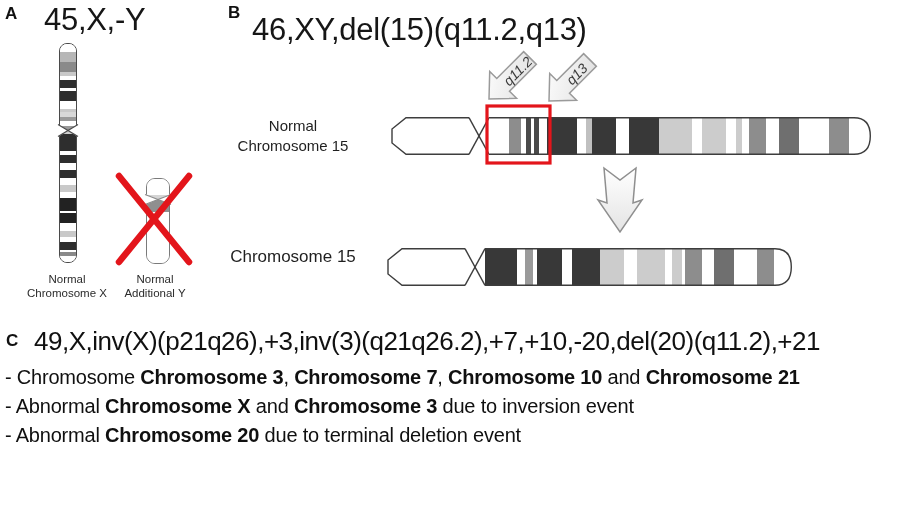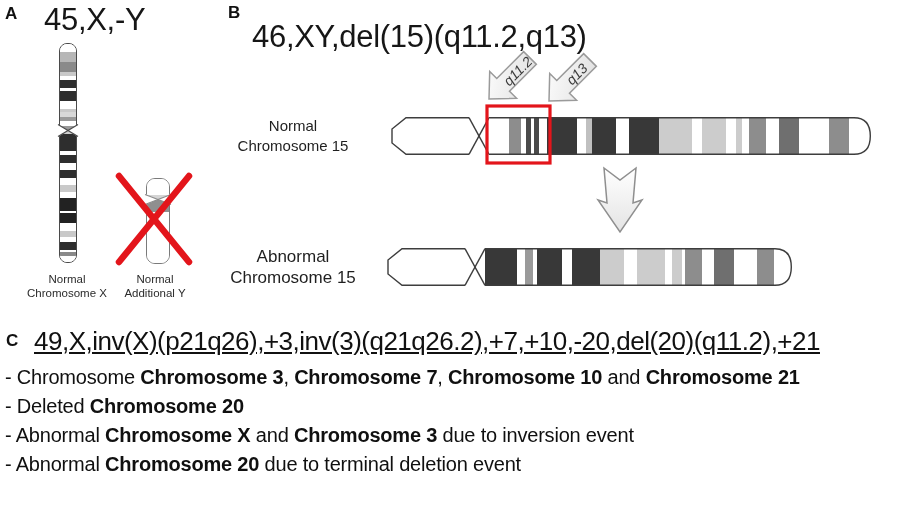--- a/index.html
+++ b/index.html
@@ -7,21 +7,21 @@
   .stage{position:relative;width:900px;height:510px;background:#fff;}
   .abs{position:absolute;}
   .plabel{font-weight:bold;font-size:17px;color:#111;}
   .ptitle{font-size:31px;letter-spacing:-0.3px;color:#161616;white-space:nowrap;}
   .cap-sm{font-size:11.5px;line-height:14px;color:#2b2b2b;text-align:center;}
   .cap-md{font-size:15px;line-height:20px;color:#1f1f1f;text-align:center;}
   .cap-lg{font-size:17px;line-height:21px;color:#1f1f1f;text-align:center;}
   .vchrom{box-sizing:border-box;border:1px solid #4a4a4a;background:#fff;overflow:hidden;}
   .vchrom .bands{display:flex;flex-direction:column;width:100%;height:100%;}
   .vchrom .bands div{width:100%;}
-  .ctitle{font-size:26px;letter-spacing:-0.5px;white-space:nowrap;color:#111;text-decoration:underline;}
+  .ctitle{font-size:26px;letter-spacing:-0.5px;white-space:nowrap;color:#111;}
   .cbody{font-size:20px;letter-spacing:-0.2px;line-height:29px;color:#101010;white-space:nowrap;}
   .cbody b{font-weight:700;}
   svg{overflow:visible;display:block;}
   svg text{font-family:"Liberation Sans",sans-serif;}
   .arrowlab{font-size:14px;font-style:italic;fill:#3c3c3c;}
 </style>
 </head>
 <body>
 
 <div class="stage">
@@ -96,21 +96,21 @@
   <div class="abs cap-sm" style="left:2px;top:272px;width:130px;">
     <div>Normal</div>
     <div>Chromosome X</div>
   </div>
   <div class="abs cap-sm" style="left:90px;top:272px;width:130px;">
     <div>Normal</div>
     <div>Additional Y</div>
   </div>
 
   <div class="abs plabel" style="left:228px;top:3px;">B</div>
-  <div class="abs ptitle" style="left:252px;top:19px;">46,XY,del(15)(q11.2,q13)</div>
+  <div class="abs ptitle" style="left:252px;top:12px;">46,XY,del(15)(q11.2,q13)</div>
 
   <svg class="abs" style="left:468px;top:38px;" width="140" height="70" viewBox="0 0 140 70">
     <defs>
       <linearGradient id="agrad" x1="0" y1="0" x2="1" y2="1">
         <stop offset="0" stop-color="#ffffff"></stop>
           <stop offset="1" stop-color="#dedede"></stop>
       </linearGradient>
     </defs>
     <g transform="translate(21,61) rotate(-45)">
       <polygon points="0,0 20,-19 20,-9 58,-9 58,9 20,9 20,19" fill="url(#agrad)" stroke-width="1.5" stroke="#9a9a9a"></polygon>
@@ -171,21 +171,20 @@
     <defs>
       <linearGradient id="dgrad" x1="0" y1="0" x2="0" y2="1">
         <stop offset="0" stop-color="#ffffff"></stop>
           <stop offset="1" stop-color="#e4e4e4"></stop>
       </linearGradient>
     </defs>
     <polygon points="6,1 22,13 38,1 35,36 44,33 22,65 0,33 9,36" fill="url(#dgrad)" stroke="#8f8f8f" stroke-width="1.5"></polygon>
   </svg>
 
   <div class="abs cap-lg" style="left:183px;top:246px;width:220px;">
-    <div>Abnormal</div>
     <div>Chromosome 15</div>
   </div>
 
   <svg id="chr15a" class="abs" style="left:387px;top:248px;" width="405" height="38" viewBox="0 0 405 38">
       <defs>
         <clipPath id="chr15a-clip">
           <path d="M 98 0.7 H 388 Q 404.3 0.7 404.3 19 Q 404.3 37.3 388 37.3 H 98 Z"></path>
         </clipPath>
       </defs>
       <path d="M 78 0.7 H 15 L 1 12 V 26 L 15 37.3 H 78" fill="#ffffff" stroke="#3d3d3d" stroke-width="1.4"></path>
@@ -213,18 +212,17 @@
         <rect x="387" y="0" width="18" height="38" fill="#ffffff"></rect>
       </g>
       <path d="M 98 0.7 H 388 Q 404.3 0.7 404.3 19 Q 404.3 37.3 388 37.3 H 98" fill="none" stroke="#3d3d3d" stroke-width="1.4"></path>
     </svg>
 
   <div class="abs plabel" style="left:6px;top:331px;">C</div>
   <div class="abs ctitle" style="left:34px;top:326px;">49,X,inv(X)(p21q26),+3,inv(3)(q21q26.2),+7,+10,-20,del(20)(q11.2),+21</div>
 
   <div class="abs cbody" style="left:5px;top:363px;">
     <div><span>- Chromosome </span><b>Chromosome 3</b><span>, </span><b>Chromosome 7</b><span>, </span><b>Chromosome 10</b><span> and </span><b>Chromosome 21</b></div>
-    <div><span>- Deleted </span><b>Chromosome 20</b></div>
     <div><span>- Abnormal </span><b>Chromosome X</b><span> and </span><b>Chromosome 3</b><span> due to inversion event</span></div>
     <div><span>- Abnormal </span><b>Chromosome 20</b><span> due to terminal deletion event</span></div>
   </div>
 
 </div>
 
 </body></html>

